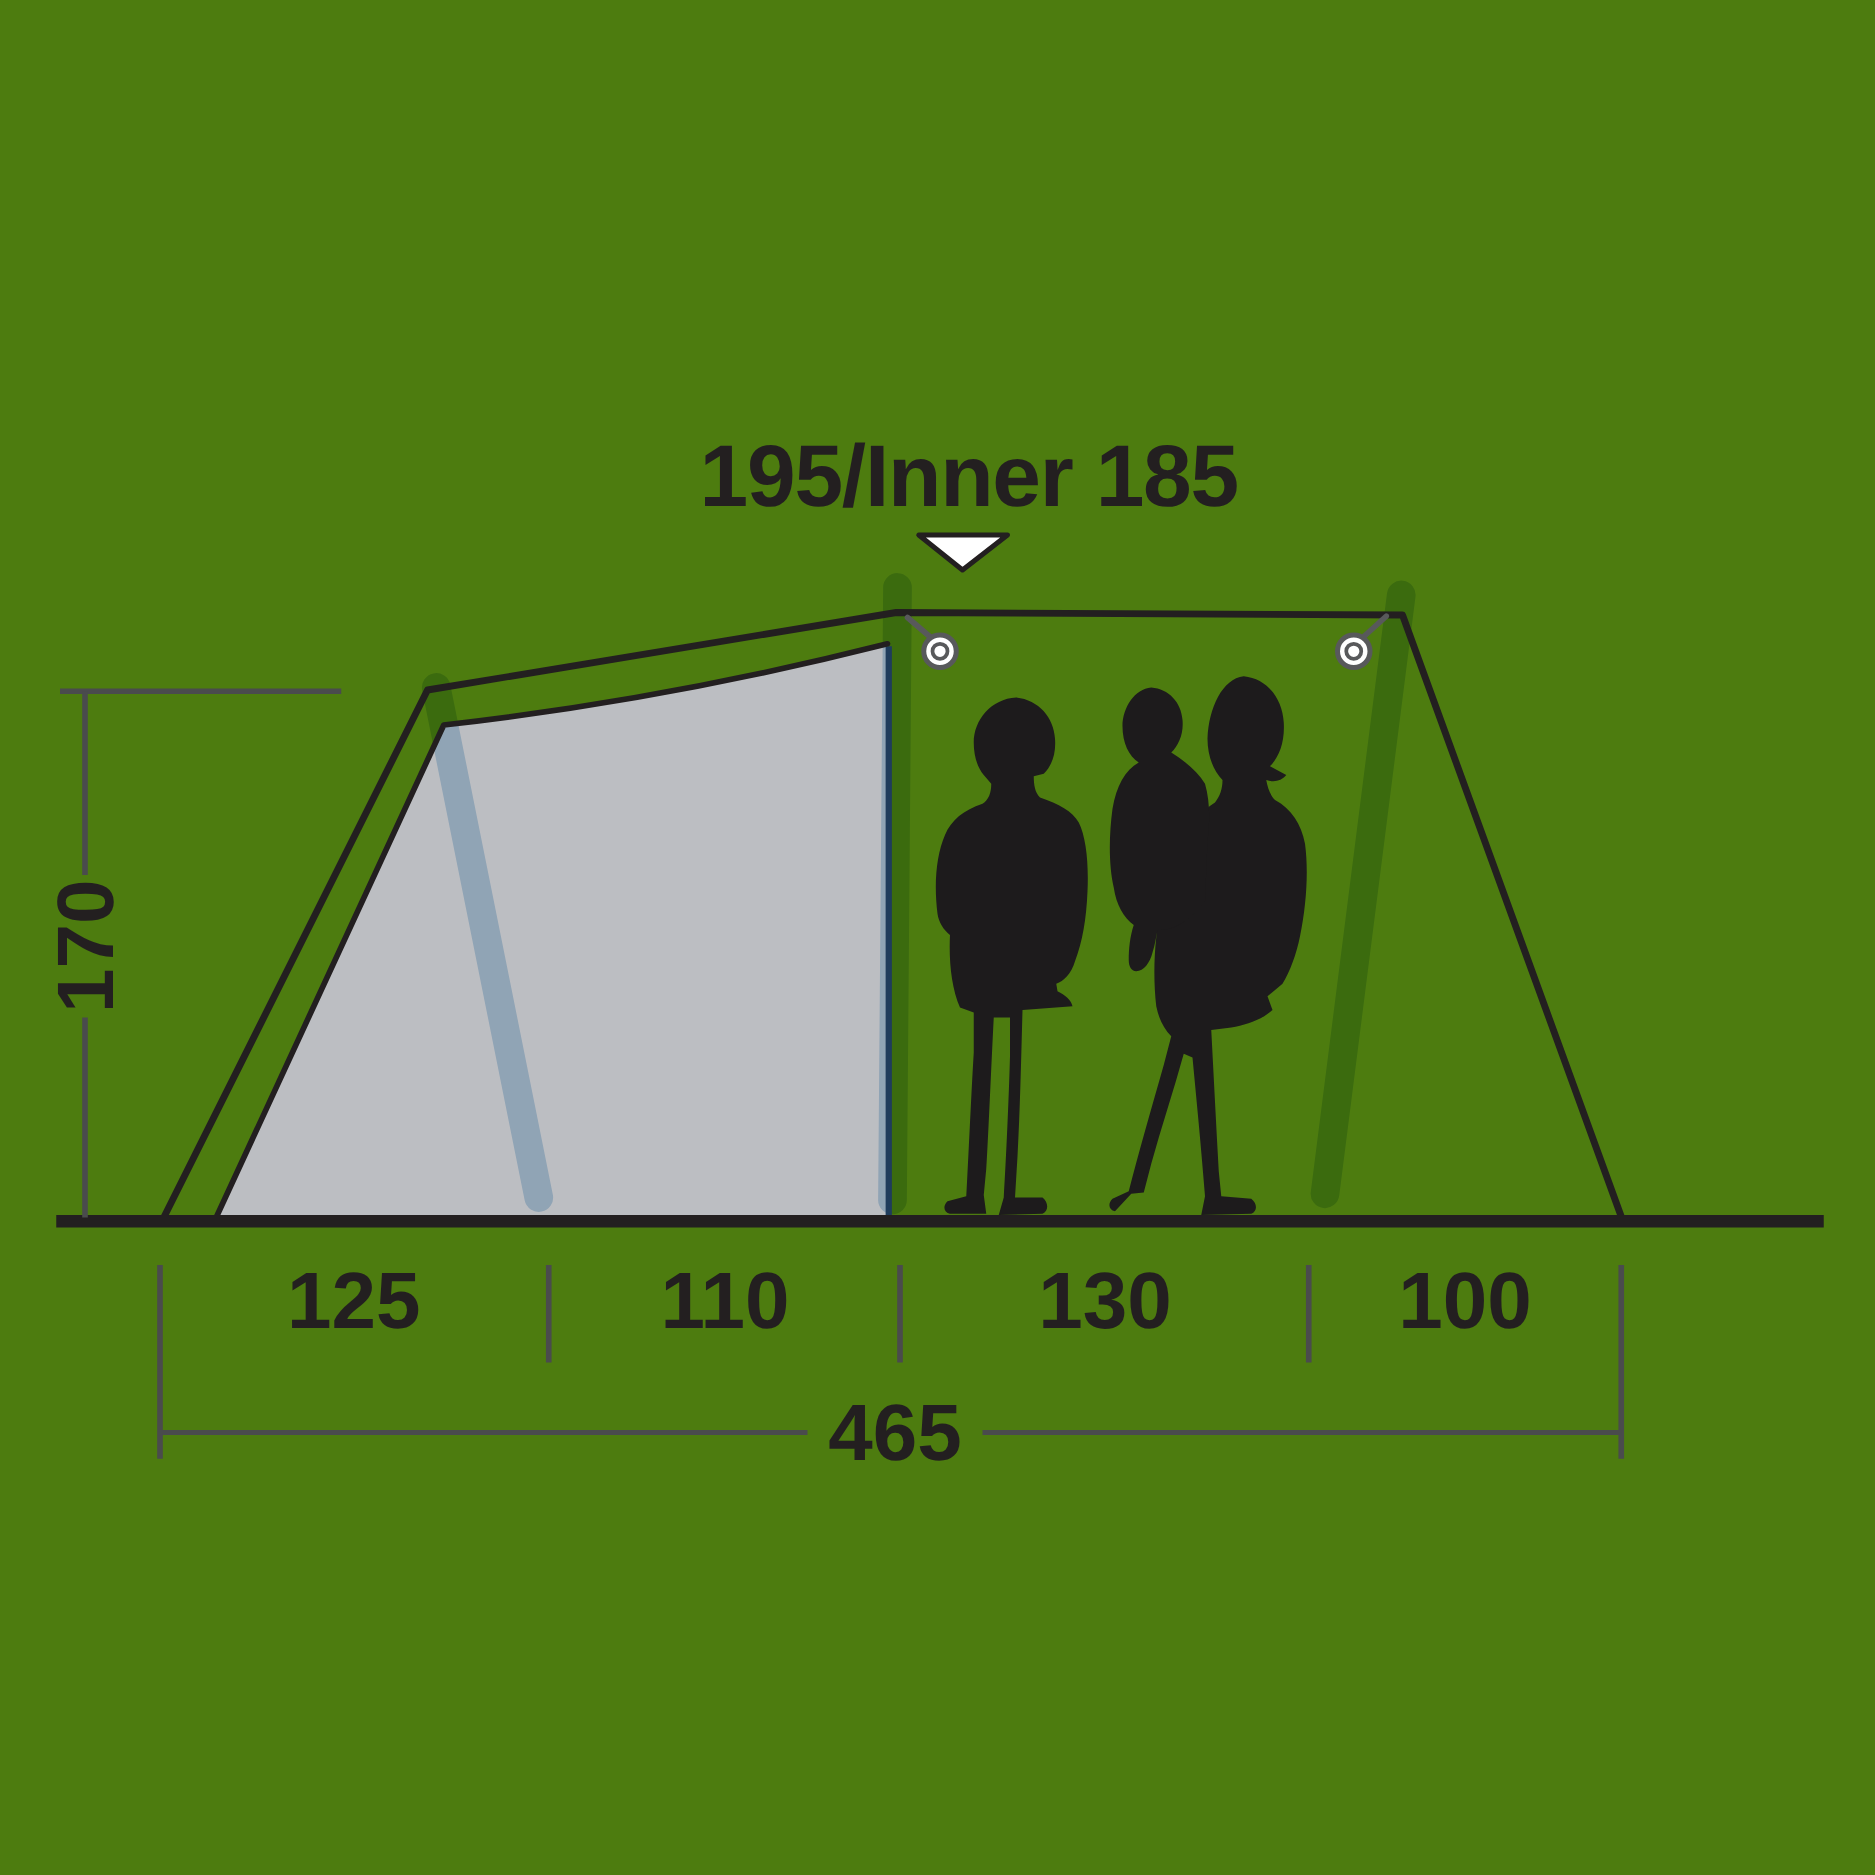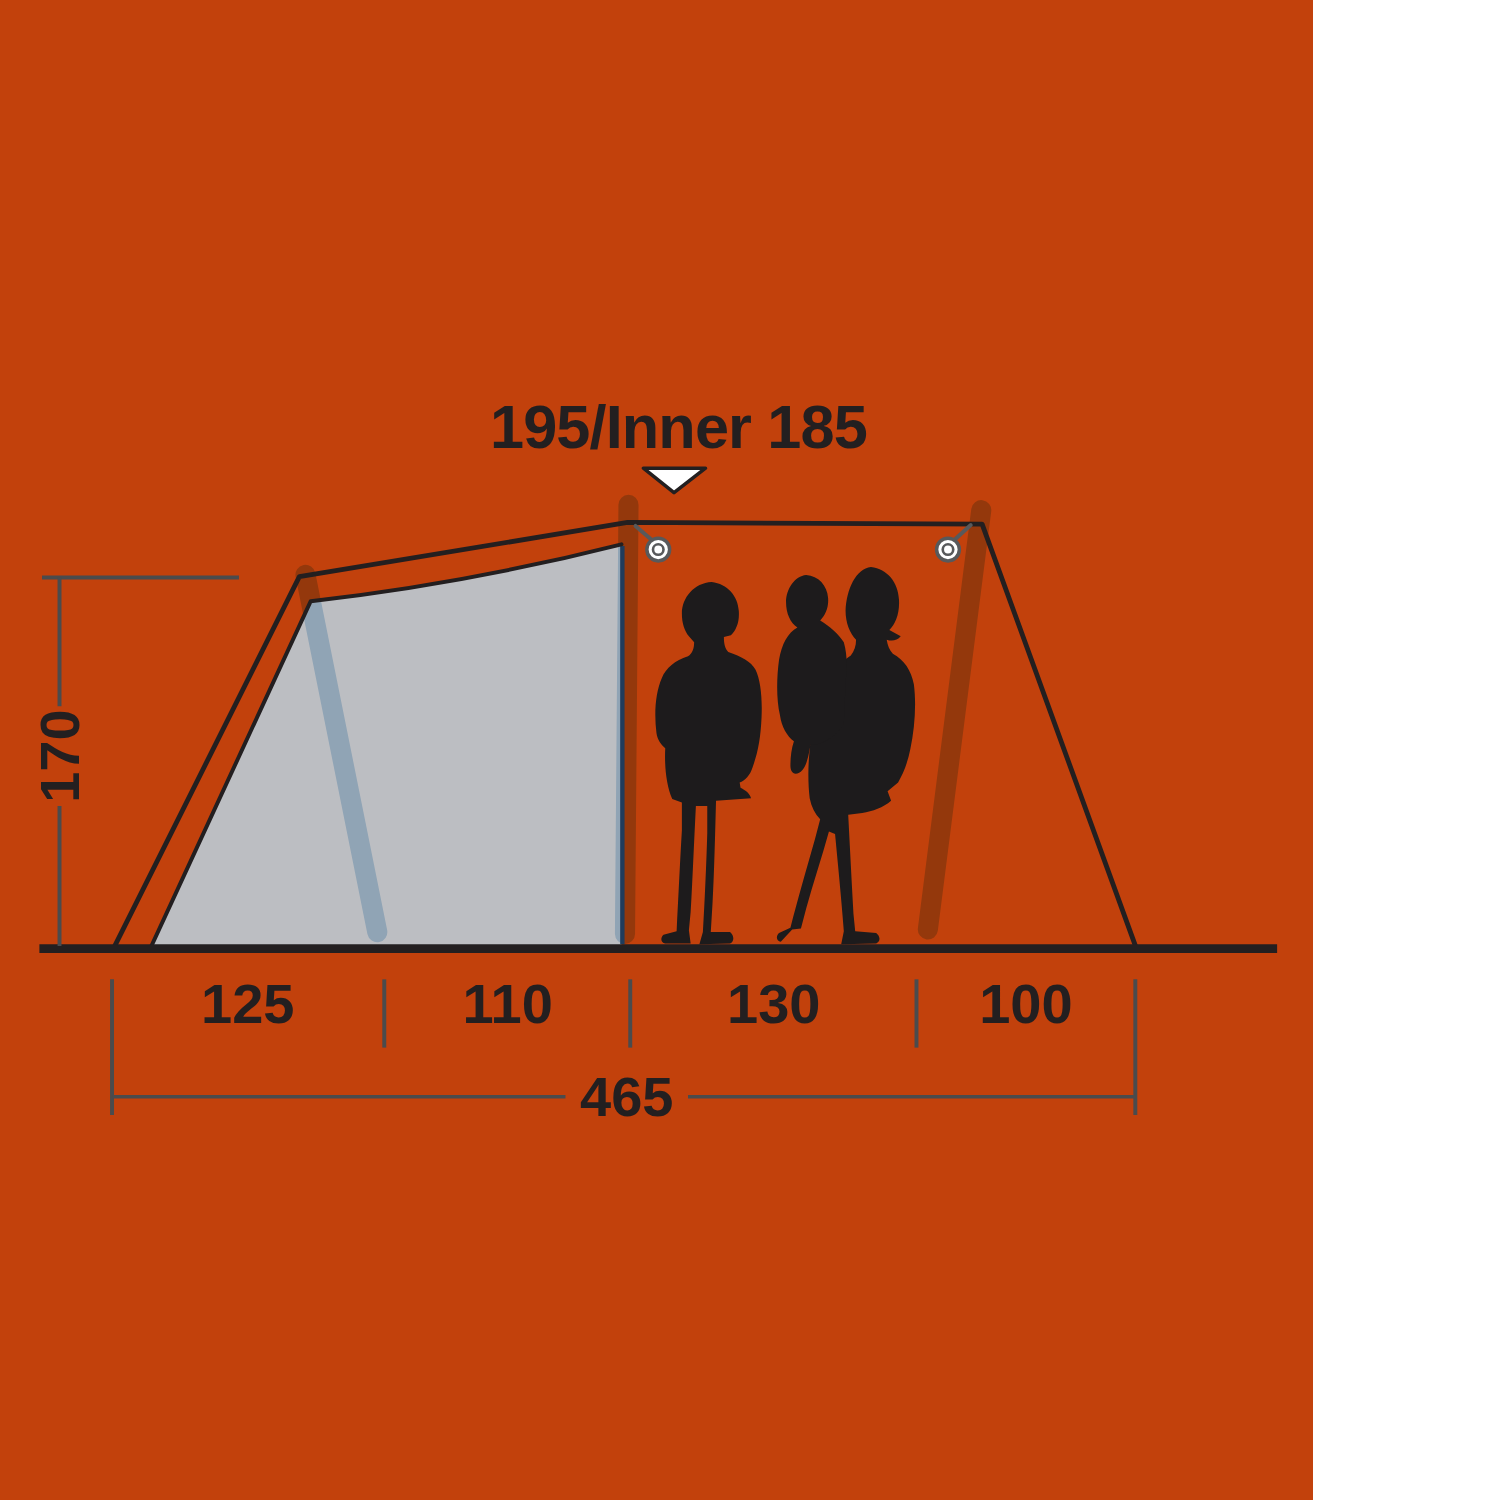--- a/index.html
+++ b/index.html
@@ -1,19 +1,19 @@
 <!DOCTYPE html>
 <html><head>
 <meta charset="utf-8">
 <style>
   html,body{margin:0;padding:0;background:#ffffff;}
   .stage{
     position:relative;
-    width:1313px;height:1500px;
-    background:#c2410c;
+    width:1500px;height:1500px;
+    background:#4d7c0f;
     font-family:"Liberation Sans", sans-serif;
     overflow:hidden;
   }
   svg{display:block;width:100%;height:100%;}
   .outline{fill:none;stroke:#231f20;stroke-width:5.5;stroke-linejoin:round;stroke-linecap:round;}
   .outline-thin{fill:none;stroke:#231f20;stroke-width:4.5;stroke-linejoin:round;stroke-linecap:round;}
   .ground{stroke:#231f20;stroke-width:10;stroke-linecap:butt;}
   .pole{fill:none;stroke-width:23;stroke-linecap:round;mix-blend-mode:multiply;}
   .innerEdge{fill:none;stroke-width:5;stroke-linecap:butt;}
   .ringOuter{fill:#ffffff;stroke:#58595b;stroke-width:4;}

